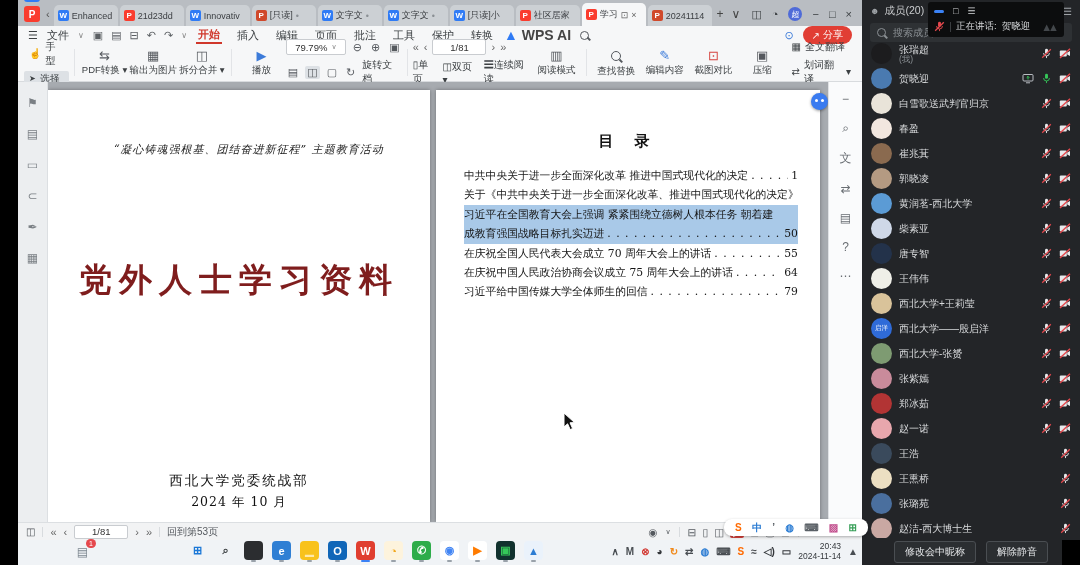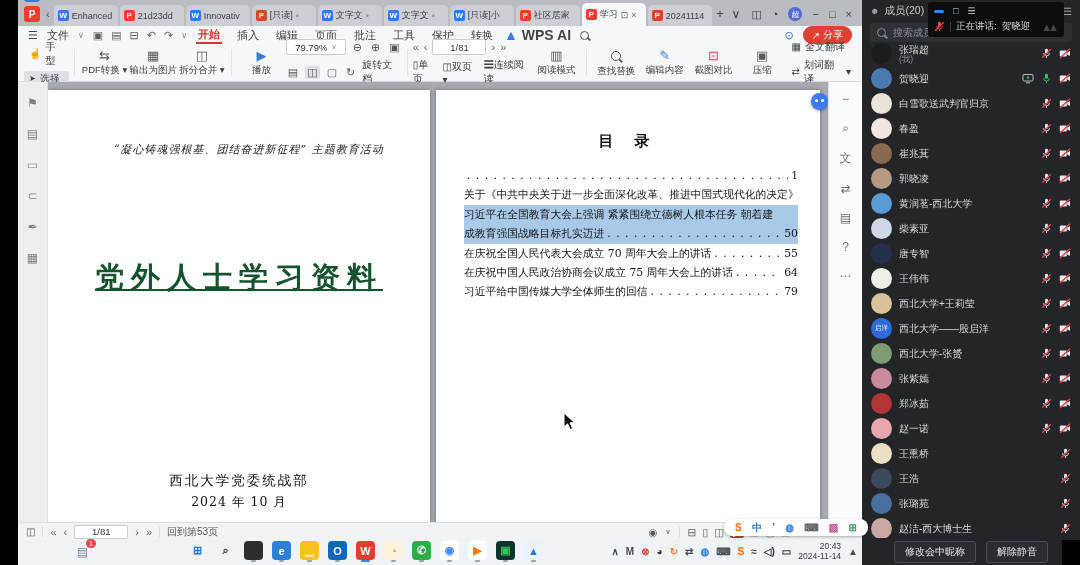--- a/index.html
+++ b/index.html
@@ -54,21 +54,21 @@
   .lsidebar span{font-size:12px;color:#7a7f84;}
   
   .rstrip{position:absolute;left:810px;top:82px;width:34px;height:440px;background:#fafbfc;border-left:1px solid #e0e2e5;display:flex;flex-direction:column;align-items:center;gap:15px;padding-top:10px;box-sizing:border-box;}
   .rstrip span{font-size:12px;color:#696e73;}
   
   .docarea{position:absolute;left:30px;top:82px;width:780px;height:440px;background:#a7abb0;overflow:hidden;}
   .page{position:absolute;top:8px;height:432px;background:#fff;box-shadow:0 0 4px rgba(0,0,0,.35);}
   #page-left{left:0;width:382px;}
   #page-right{left:388px;width:384px;}
   .doc-quote{position:absolute;left:66px;top:52px;font-family:"DejaVu Serif",serif;font-style:italic;font-size:11px;color:#1a1a1a;letter-spacing:1px;}
-  .doc-title{position:absolute;left:0;right:0;top:168px;text-align:center;font-family:"DejaVu Serif",serif;font-weight:bold;font-size:29px;letter-spacing:7px;color:#14532d;text-decoration:underline;}
+  .doc-title{position:absolute;left:0;right:0;top:168px;text-align:center;font-family:"DejaVu Serif",serif;font-weight:bold;font-size:33px;letter-spacing:7px;color:#7f1d1d;}
   .doc-org{position:absolute;left:0;right:0;top:382px;text-align:center;font-family:Liberation Serif, serif;font-size:13.5px;color:#111;letter-spacing:2px;}
   .doc-date{position:absolute;left:0;right:0;top:404px;text-align:center;font-family:"DejaVu Serif",serif;font-size:12.5px;color:#111;letter-spacing:1px;}
   .toc-title{position:absolute;left:0;right:0;top:42px;text-align:center;font-family:"DejaVu Serif",serif;font-weight:bold;font-size:15px;letter-spacing:8px;color:#111;}
   .toc{position:absolute;left:28px;right:22px;top:76px;font-family:"DejaVu Serif",serif;font-size:10.8px;color:#151515;}
   .toc-line{display:flex;align-items:baseline;line-height:19.4px;white-space:nowrap;}
   .toc-line.hl{background:#a9c9e8;}
   .toc-leader{flex:1;overflow:hidden;margin:0 3px;}
   .toc-leader::after{content:". . . . . . . . . . . . . . . . . . . . . . . . . . . . . . . . . . . . . . . . . . . . . . . . . .";letter-spacing:1px;}
   .toc-page{flex:none;}
   
@@ -354,20 +354,21 @@
         <div class="doc-quote">“凝心铸魂强根基、团结奋进新征程” 主题教育活动</div>
         <div class="doc-title">党外人士学习资料</div>
         <div class="doc-org">西北大学党委统战部</div>
         <div class="doc-date">2024 年 10 月</div>
       </div>
       <div class="page" id="page-right">
         <div class="toc-title">目  录</div>
         <div class="toc">
 
         <div class="toc-line">
+            <span class="toc-text indent-target">中共中央关于进一步全面深化改革 推进中国式现代化的决定</span>
             <span class="toc-leader"></span>
             <span class="toc-page">1</span>
           </div>
             <div class="toc-line">
             <span class="toc-text indent-target">关于《中共中央关于进一步全面深化改革、推进中国式现代化的决定》</span>
 
           </div>
             <div class="toc-line hl">
             <span class="toc-text indent-target">习近平在全国教育大会上强调 紧紧围绕立德树人根本任务 朝着建</span>
 
@@ -878,42 +879,42 @@
           <span>
             <svg width="12" height="11" viewBox="0 0 12 11">
               <rect x="0.8" y="2.6" width="7" height="5.8" rx="1" fill="#e8eaec"></rect>
               <path d="M8.2 4.6 11 3v5L8.2 6.4z" fill="#e8eaec"></path>
               <line x1="1" y1="10" x2="11" y2="0.8" stroke="#e5484d" stroke-width="1.4"></line>
             </svg>
             </span>
         </span>
       </div>
         <div class="mrow">
+        <span class="mavatar" style="background: rgb(58, 74, 92);"></span>
+        <span class="mtext">
+          <span class="mname">王浩</span>
+
+        </span>
+        <span class="mics">
+
+          <span>
+            <svg width="11" height="11" viewBox="0 0 12 12">
+              <rect x="4.4" y="0.8" width="3.2" height="5.6" rx="1.6" fill="#e8eaec"></rect>
+              <path d="M2.8 5.5a3.2 3.2 0 0 0 6.4 0" fill="none" stroke="#e8eaec" stroke-width="1"></path>
+              <line x1="6" y1="8.8" x2="6" y2="11" stroke="#e8eaec" stroke-width="1"></line>
+              <line x1="1.3" y1="10.7" x2="10.7" y2="1.3" stroke="#e5484d" stroke-width="1.4"></line>
+            </svg>
+            </span>
+
+        </span>
+      </div>
+        <div class="mrow">
         <span class="mavatar" style="background: rgb(236, 223, 194);"></span>
         <span class="mtext">
           <span class="mname">王熏桥</span>
-
-        </span>
-        <span class="mics">
-
-          <span>
-            <svg width="11" height="11" viewBox="0 0 12 12">
-              <rect x="4.4" y="0.8" width="3.2" height="5.6" rx="1.6" fill="#e8eaec"></rect>
-              <path d="M2.8 5.5a3.2 3.2 0 0 0 6.4 0" fill="none" stroke="#e8eaec" stroke-width="1"></path>
-              <line x1="6" y1="8.8" x2="6" y2="11" stroke="#e8eaec" stroke-width="1"></line>
-              <line x1="1.3" y1="10.7" x2="10.7" y2="1.3" stroke="#e5484d" stroke-width="1.4"></line>
-            </svg>
-            </span>
-
-        </span>
-      </div>
-        <div class="mrow">
-        <span class="mavatar" style="background: rgb(58, 74, 92);"></span>
-        <span class="mtext">
-          <span class="mname">王浩</span>
 
         </span>
         <span class="mics">
 
           <span>
             <svg width="11" height="11" viewBox="0 0 12 12">
               <rect x="4.4" y="0.8" width="3.2" height="5.6" rx="1.6" fill="#e8eaec"></rect>
               <path d="M2.8 5.5a3.2 3.2 0 0 0 6.4 0" fill="none" stroke="#e8eaec" stroke-width="1"></path>
               <line x1="6" y1="8.8" x2="6" y2="11" stroke="#e8eaec" stroke-width="1"></line>
               <line x1="1.3" y1="10.7" x2="10.7" y2="1.3" stroke="#e5484d" stroke-width="1.4"></line>

